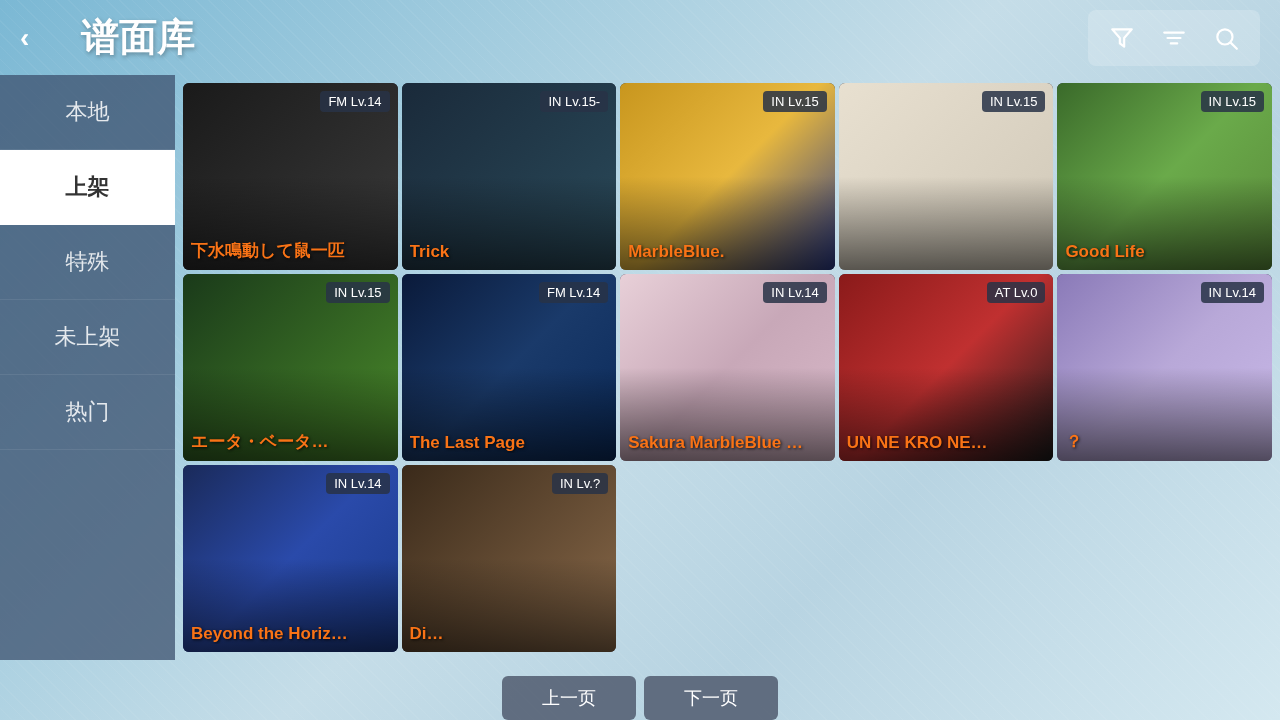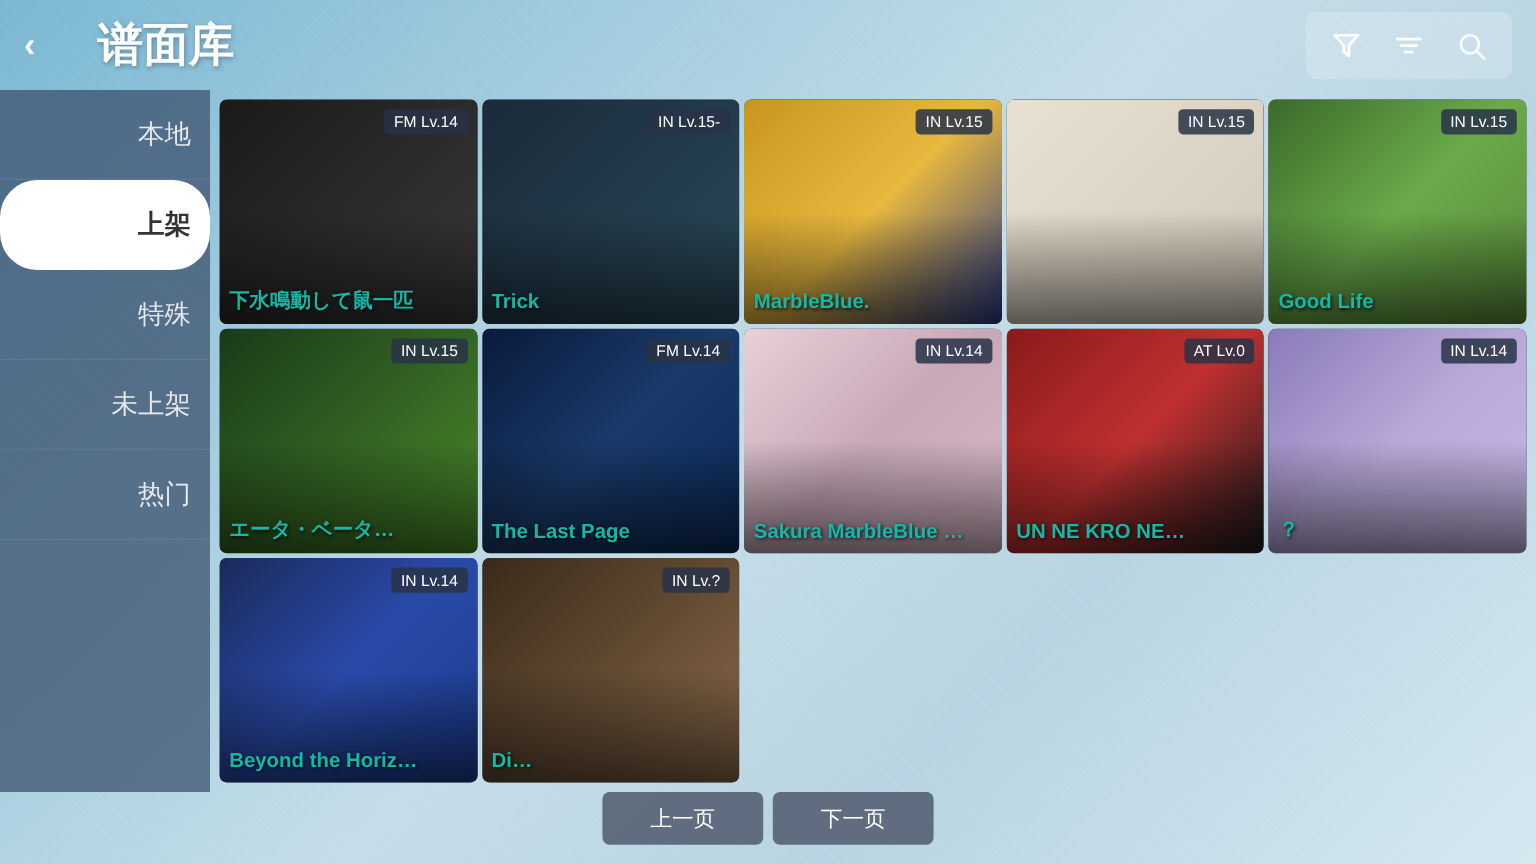--- a/index.html
+++ b/index.html
@@ -88,29 +88,28 @@
       width: 175px;
       background: rgba(60,80,110,0.75);
       display: flex;
       flex-direction: column;
       flex-shrink: 0;
     }
     .sidebar-item {
       padding: 22px 16px;
       color: rgba(255,255,255,0.85);
       font-size: 22px;
-      text-align: right;
+      text-align: center;
       cursor: pointer;
       border-bottom: 1px solid rgba(255,255,255,0.08);
     }
     .sidebar-item.active {
       background: white;
       color: #333;
       font-weight: bold;
-      border-radius: 31px;
     }
 
     
     .grid-area {
       flex: 1;
       padding: 8px 8px 8px 8px;
       overflow: hidden;
     }
     .grid {
       display: grid;
@@ -163,36 +162,36 @@
       font-size: 13px;
       padding: 3px 8px;
       border-radius: 4px;
       font-weight: 500;
     }
     .card-title {
       position: absolute;
       bottom: 8px;
       left: 8px;
       right: 8px;
-      color: #14b8a6;
+      color: #f97316;
       font-size: 17px;
       font-weight: bold;
       text-shadow: 1px 1px 3px rgba(0,0,0,0.8);
       white-space: nowrap;
       overflow: hidden;
       text-overflow: ellipsis;
     }
 
     
     .footer {
       position: relative;
       z-index: 10;
       height: 60px;
       display: flex;
-      align-items: flex-start;
+      align-items: flex-end;
       justify-content: center;
       gap: 0;
     }
     .footer-btn {
       background: rgba(80,90,110,0.85);
       color: white;
       font-size: 18px;
       padding: 10px 40px;
       border-radius: 6px;
       cursor: pointer;

